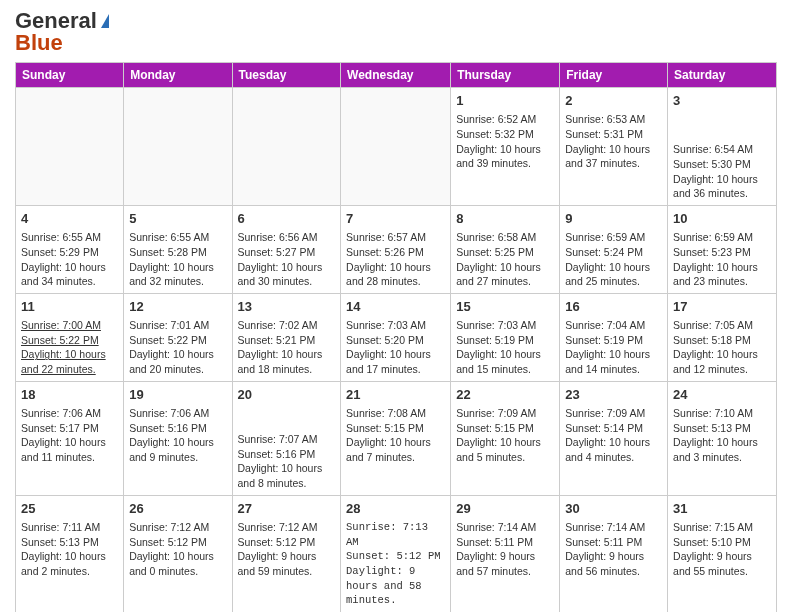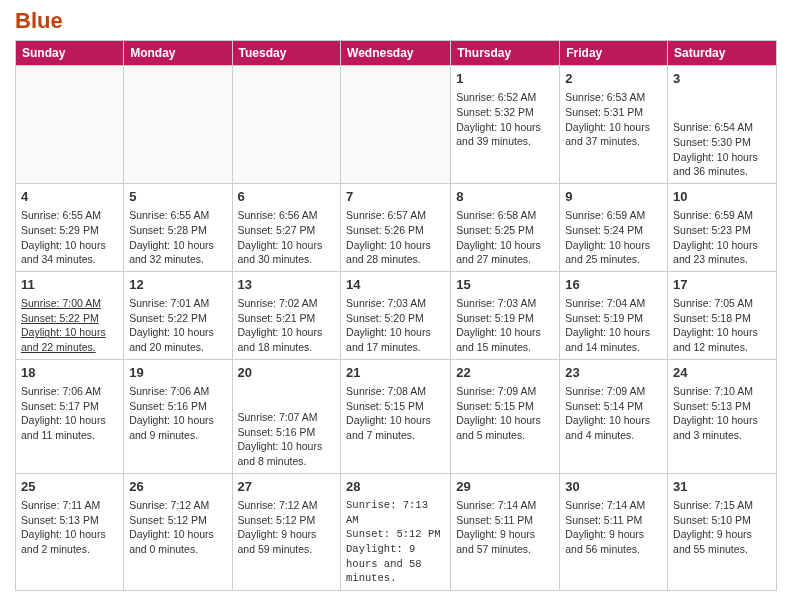--- a/index.html
+++ b/index.html
@@ -8,33 +8,37 @@
     .header { display: flex; justify-content: space-between; align-items: flex-start; margin-bottom: 8px; }
     .logo { display: flex; flex-direction: column; align-items: flex-start; }
     .logo-text { font-size: 22px; font-weight: bold; line-height: 1; }
     .logo-general { color: #333; }
     .logo-blue { color: #c2410c; }
     .logo-triangle { display: inline-block; width: 0; height: 0; border-left: 8px solid transparent; border-bottom: 14px solid #2a6db5; margin-left: 2px; vertical-align: middle; }
     .title-section { text-align: right; }
     .month-title { font-size: 36px; color: #333; font-weight: normal; }
     .location-title { font-size: 16px; color: #555; font-weight: normal; }
     table { width: 100%; border-collapse: collapse; font-size: 11px; }
-    th { background-color: #be185d; color: white; text-align: left; padding: 5px 6px; font-size: 12px; font-weight: bold; border: 1px solid #ccc; }
+    th { background-color: #a21caf; color: white; text-align: left; padding: 5px 6px; font-size: 12px; font-weight: bold; border: 1px solid #ccc; }
     td { border: 1px solid #ccc; vertical-align: top; padding: 4px 5px; height: 78px; width: 113px; color: #333; line-height: 1.4; }
     td.empty { background: #f9f9f9; }
     td .day-num { font-size: 13px; font-weight: bold; margin-bottom: 2px; }
     td .day-info { font-size: 10.5px; color: #333; }
     tr:last-child td { height: 72px; }
   </style>
 </head>
 <body>
 
 <div class="container">
   <div class="header">
     <div class="logo">
+      <div style="display:flex; align-items:center; gap:2px;">
+        <span class="logo-text logo-general">General</span>
+        <span class="logo-triangle"></span>
+      </div>
       <span class="logo-text logo-blue">Blue</span>
     </div>
     <div class="title-section">
       <div class="month-title"></div>
       <div class="location-title"></div>
     </div>
   </div>
 
   <table>
     <thead>

